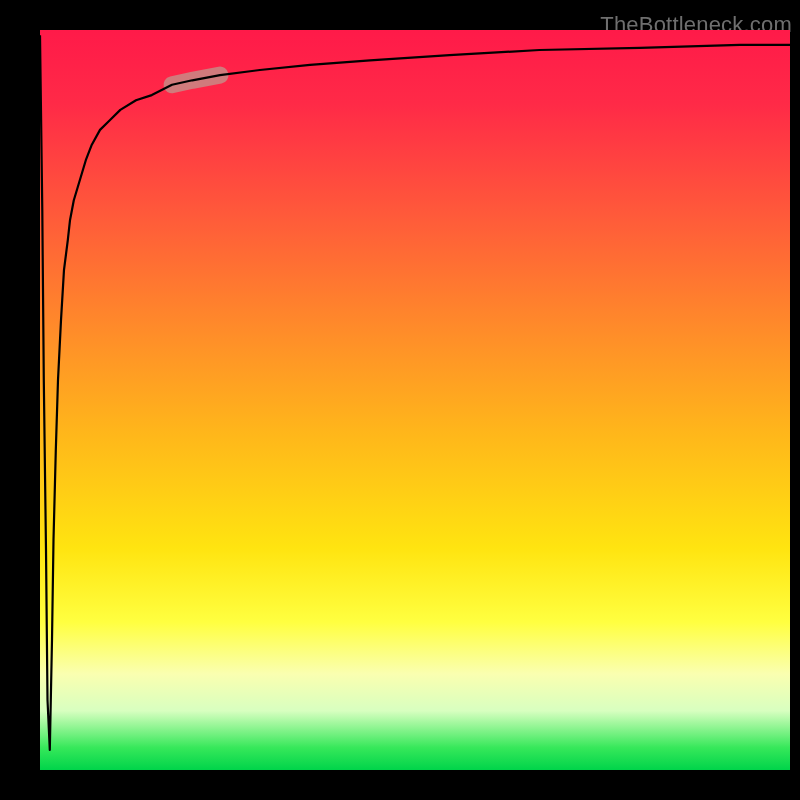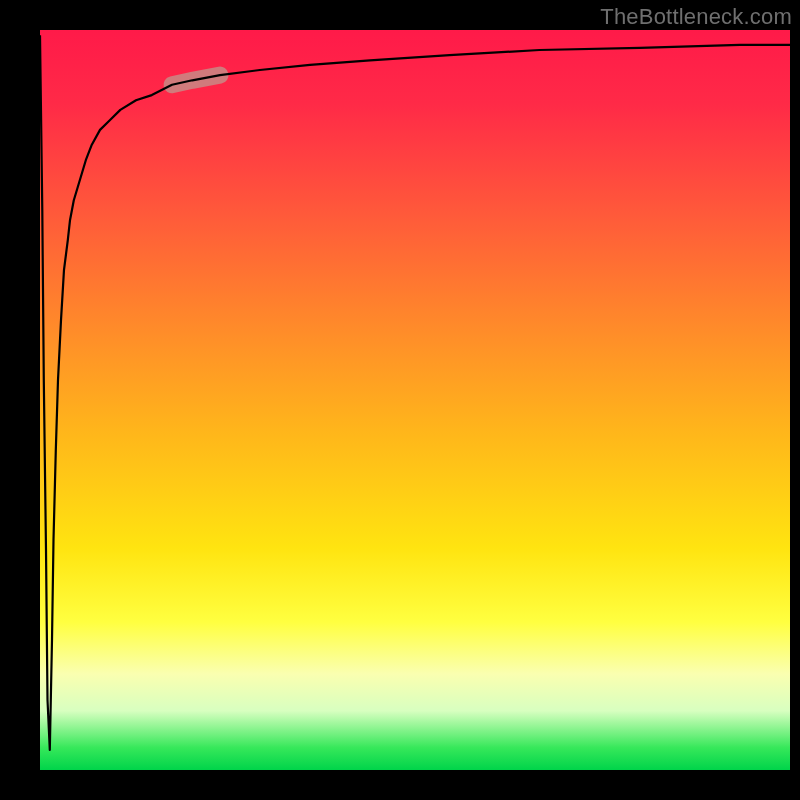--- a/index.html
+++ b/index.html
@@ -32,21 +32,21 @@
       #ffe410 70%,
       #ffff40 80%,
       #faffb0 87%,
       #d8ffc0 92%,
       #36e85a 97%,
       #00d44a 100%
     );
   }
   .watermark {
     position: absolute;
-    top: 4px;
+    top: 12px;
     right: 8px;
     color: #6f6f6f;
     font-size: 22px;
     font-weight: 500;
     letter-spacing: 0.2px;
     user-select: none;
     margin-left: 40px;
   }
   svg.curve {
     position: absolute;

